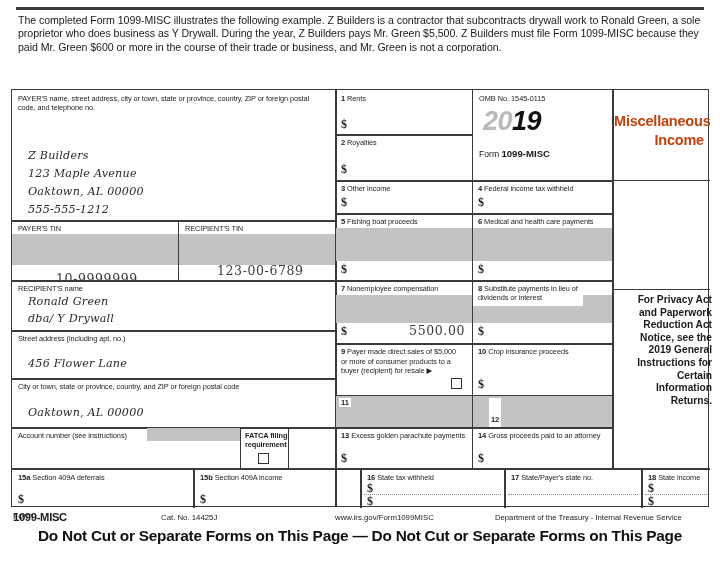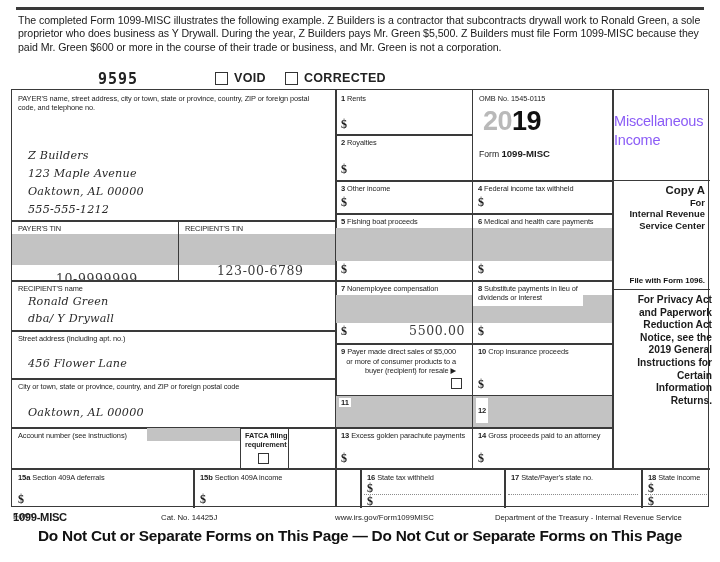--- a/index.html
+++ b/index.html
@@ -61,30 +61,30 @@
     white-space:nowrap;
   }
   .handbig{
     font-family:"DejaVu Serif", serif;
     font-size:12.5px;color:#3b3b3b;letter-spacing:.6px;white-space:nowrap;
   }
   .tinybox{width:9px;height:9px;border:1.3px solid #333;background:#fff;position:absolute;}
 
   
   .omb{position:absolute;left:6px;top:4px;font-size:7.3px;color:#222;}
-  .yr{position:absolute;left:10px;top:18px;font-size:27px;font-weight:700;letter-spacing:-.5px;line-height:1;}
+  .yr{position:absolute;left:10px;top:18px;font-size:27px;font-weight:700;letter-spacing:-.5px;line-height:1;font-style:italic;}
   .yr .g{color:#b9b9b9;}
   .yr .b{color:#111;}
   .frmline{position:absolute;left:6px;top:58px;font-size:8.6px;color:#1a1a1a;}
   .frmline b{font-size:9.6px;}
 
   
   .misc{
-    position:absolute;right:8px;top:22px;width:168px;
-    font-size:14.5px;font-weight:400;line-height:19px;color:#8b5cf6;letter-spacing:-.2px;
+    position:absolute;right:8px;top:22px;width:168px;text-align:right;
+    font-size:14.5px;font-weight:700;line-height:19px;color:#c2410c;letter-spacing:-.2px;
   }
   .rtxt{text-align:right;font-size:9.4px;line-height:11.6px;color:#1b1b1b;font-weight:700;}
   .copya{font-size:11.4px;font-weight:700;}
   .filewith{font-size:7.9px;font-weight:700;text-align:right;}
   .privacy{text-align:right;font-size:10.2px;line-height:12.6px;font-weight:700;color:#1b1b1b;}
 
   
   .foot{position:absolute;left:13px;top:511px;width:694px;height:14px;}
   .foot span{position:absolute;font-size:8.6px;color:#1a1a1a;white-space:nowrap;}
   .foot .f1{left:0;top:0;font-size:8.4px;}
@@ -100,31 +100,20 @@
 </style>
 </head>
 <body>
 
 <div class="page">
 
   <div class="top-rule"></div>
 
   <div class="intro">The completed Form 1099-MISC illustrates the following example. Z Builders is a contractor that subcontracts drywall work to Ronald Green, a sole proprietor who does business as Y Drywall. During the year, Z Builders pays Mr. Green $5,500. Z Builders must file Form 1099-MISC because they paid Mr. Green $600 or more in the course of their trade or business, and Mr. Green is not a corporation.</div>
 
-  <div class="hdrrow">
-    <div class="nine595">9595</div>
-    <div class="ckwrap void">
-      <span class="ckbox"></span>
-      <span class="cklab">VOID</span>
-    </div>
-    <div class="ckwrap corr">
-      <span class="ckbox"></span>
-      <span class="cklab">CORRECTED</span>
-    </div>
-  </div>
 
   <div class="form">
 
     <div class="vline thick" style="left:323px;height:416px;"></div>
     <div class="vline thick" style="left:600px;height:378px;"></div>
     <div class="vline" style="left:460px;height:90px;"></div>
     <div class="vline" style="left:460px;top:90px;height:288px;"></div>
 
     <div class="hline thick" style="top:130px;width:323px;"></div>
     <div class="hline thick" style="top:190px;width:323px;"></div>
@@ -274,21 +263,21 @@
       <span class="lbl" style="position:absolute;left:5px;top:3px;width:131px;z-index:3;">
         <b class="boxnum">8</b>
         <span>Substitute payments in lieu of dividends or interest</span>
       </span>
       <div class="gray" style="left:0;top:14px;width:139px;height:28px;"></div>
       <div style="position:absolute;left:0;top:14px;width:110px;height:11px;background:#fff;"></div>
       <span class="dollar" style="left:5px;top:43px;">$</span>
       <span class="handbig" style="position:absolute;right:8px;top:42px;"></span>
     </div>
 
-    <div class="cell" style="left:324px;top:254px;width:136px;height:61px;text-align:right;">
+    <div class="cell" style="left:324px;top:254px;width:136px;height:61px;">
       <span class="lbl" style="position:absolute;left:5px;top:3px;width:115px;line-height:9.6px;">
         <b class="boxnum">9</b>
         <span>Payer made direct sales of $5,000 or more of consumer products to a buyer (recipient) for resale ▶</span>
       </span>
       <span class="tinybox" style="left:115px;top:34px;"></span>
     </div>
 
     <div class="cell" style="left:461px;top:254px;width:139px;height:51px;">
       <span class="lbl" style="position:absolute;left:5px;top:3px;">
         <b class="boxnum">10</b>
@@ -300,21 +289,21 @@
 
     <div class="cell" style="left:324px;top:306px;width:136px;height:31px;">
       <div class="gray" style="left:0;top:0;width:136px;height:31px;"></div>
       <span class="lbl" style="position:absolute;left:3px;top:2px;background:#fff;padding:0 2px;">
         <b class="boxnum">11</b>
       </span>
     </div>
 
     <div class="cell" style="left:461px;top:306px;width:139px;height:31px;">
       <div class="gray" style="left:0;top:0;width:139px;height:31px;"></div>
-      <span class="lbl" style="position:absolute;left:3px;top:2px;background:#fff;padding:8px 2px;text-align:right;">
+      <span class="lbl" style="position:absolute;left:16px;top:2px;background:#fff;padding:17px 2px;text-align:right;">
         <b class="boxnum">12</b>
       </span>
     </div>
 
     <div class="cell" style="left:324px;top:338px;width:136px;height:40px;">
       <span class="lbl" style="position:absolute;left:5px;top:3px;width:128px;">
         <b class="boxnum">13</b>
         <span>Excess golden parachute payments</span>
       </span>
       <span class="dollar" style="left:5px;top:23px;">$</span>
@@ -381,29 +370,20 @@
       <span class="dollar" style="left:6px;top:25px;">$</span>
     </div>
 
     <div class="cell" style="left:601px;top:0;width:97px;height:90px;">
       <div class="misc" style="right:6px;top:22px;width:90px;">
         <div>Miscellaneous</div>
         <div>Income</div>
       </div>
     </div>
 
-    <div class="cell" style="left:601px;top:91px;width:97px;height:108px;">
-      <div style="position:absolute;right:5px;top:4px;width:90px;">
-        <div class="rtxt copya">Copy A</div>
-        <div class="rtxt">For</div>
-        <div class="rtxt">Internal Revenue</div>
-        <div class="rtxt">Service Center</div>
-      </div>
-      <div class="filewith" style="position:absolute;right:5px;bottom:4px;width:92px;">File with Form 1096.</div>
-    </div>
 
     <div class="cell" style="left:601px;top:200px;width:97px;height:178px;margin-left:7px;">
       <div style="position:absolute;right:5px;top:4px;width:92px;">
         <div class="privacy">For Privacy Act</div>
         <div class="privacy">and Paperwork</div>
         <div class="privacy">Reduction Act</div>
         <div class="privacy">Notice, see the</div>
         <div class="privacy">2019 General</div>
         <div class="privacy">Instructions for</div>
         <div class="privacy">Certain</div>

